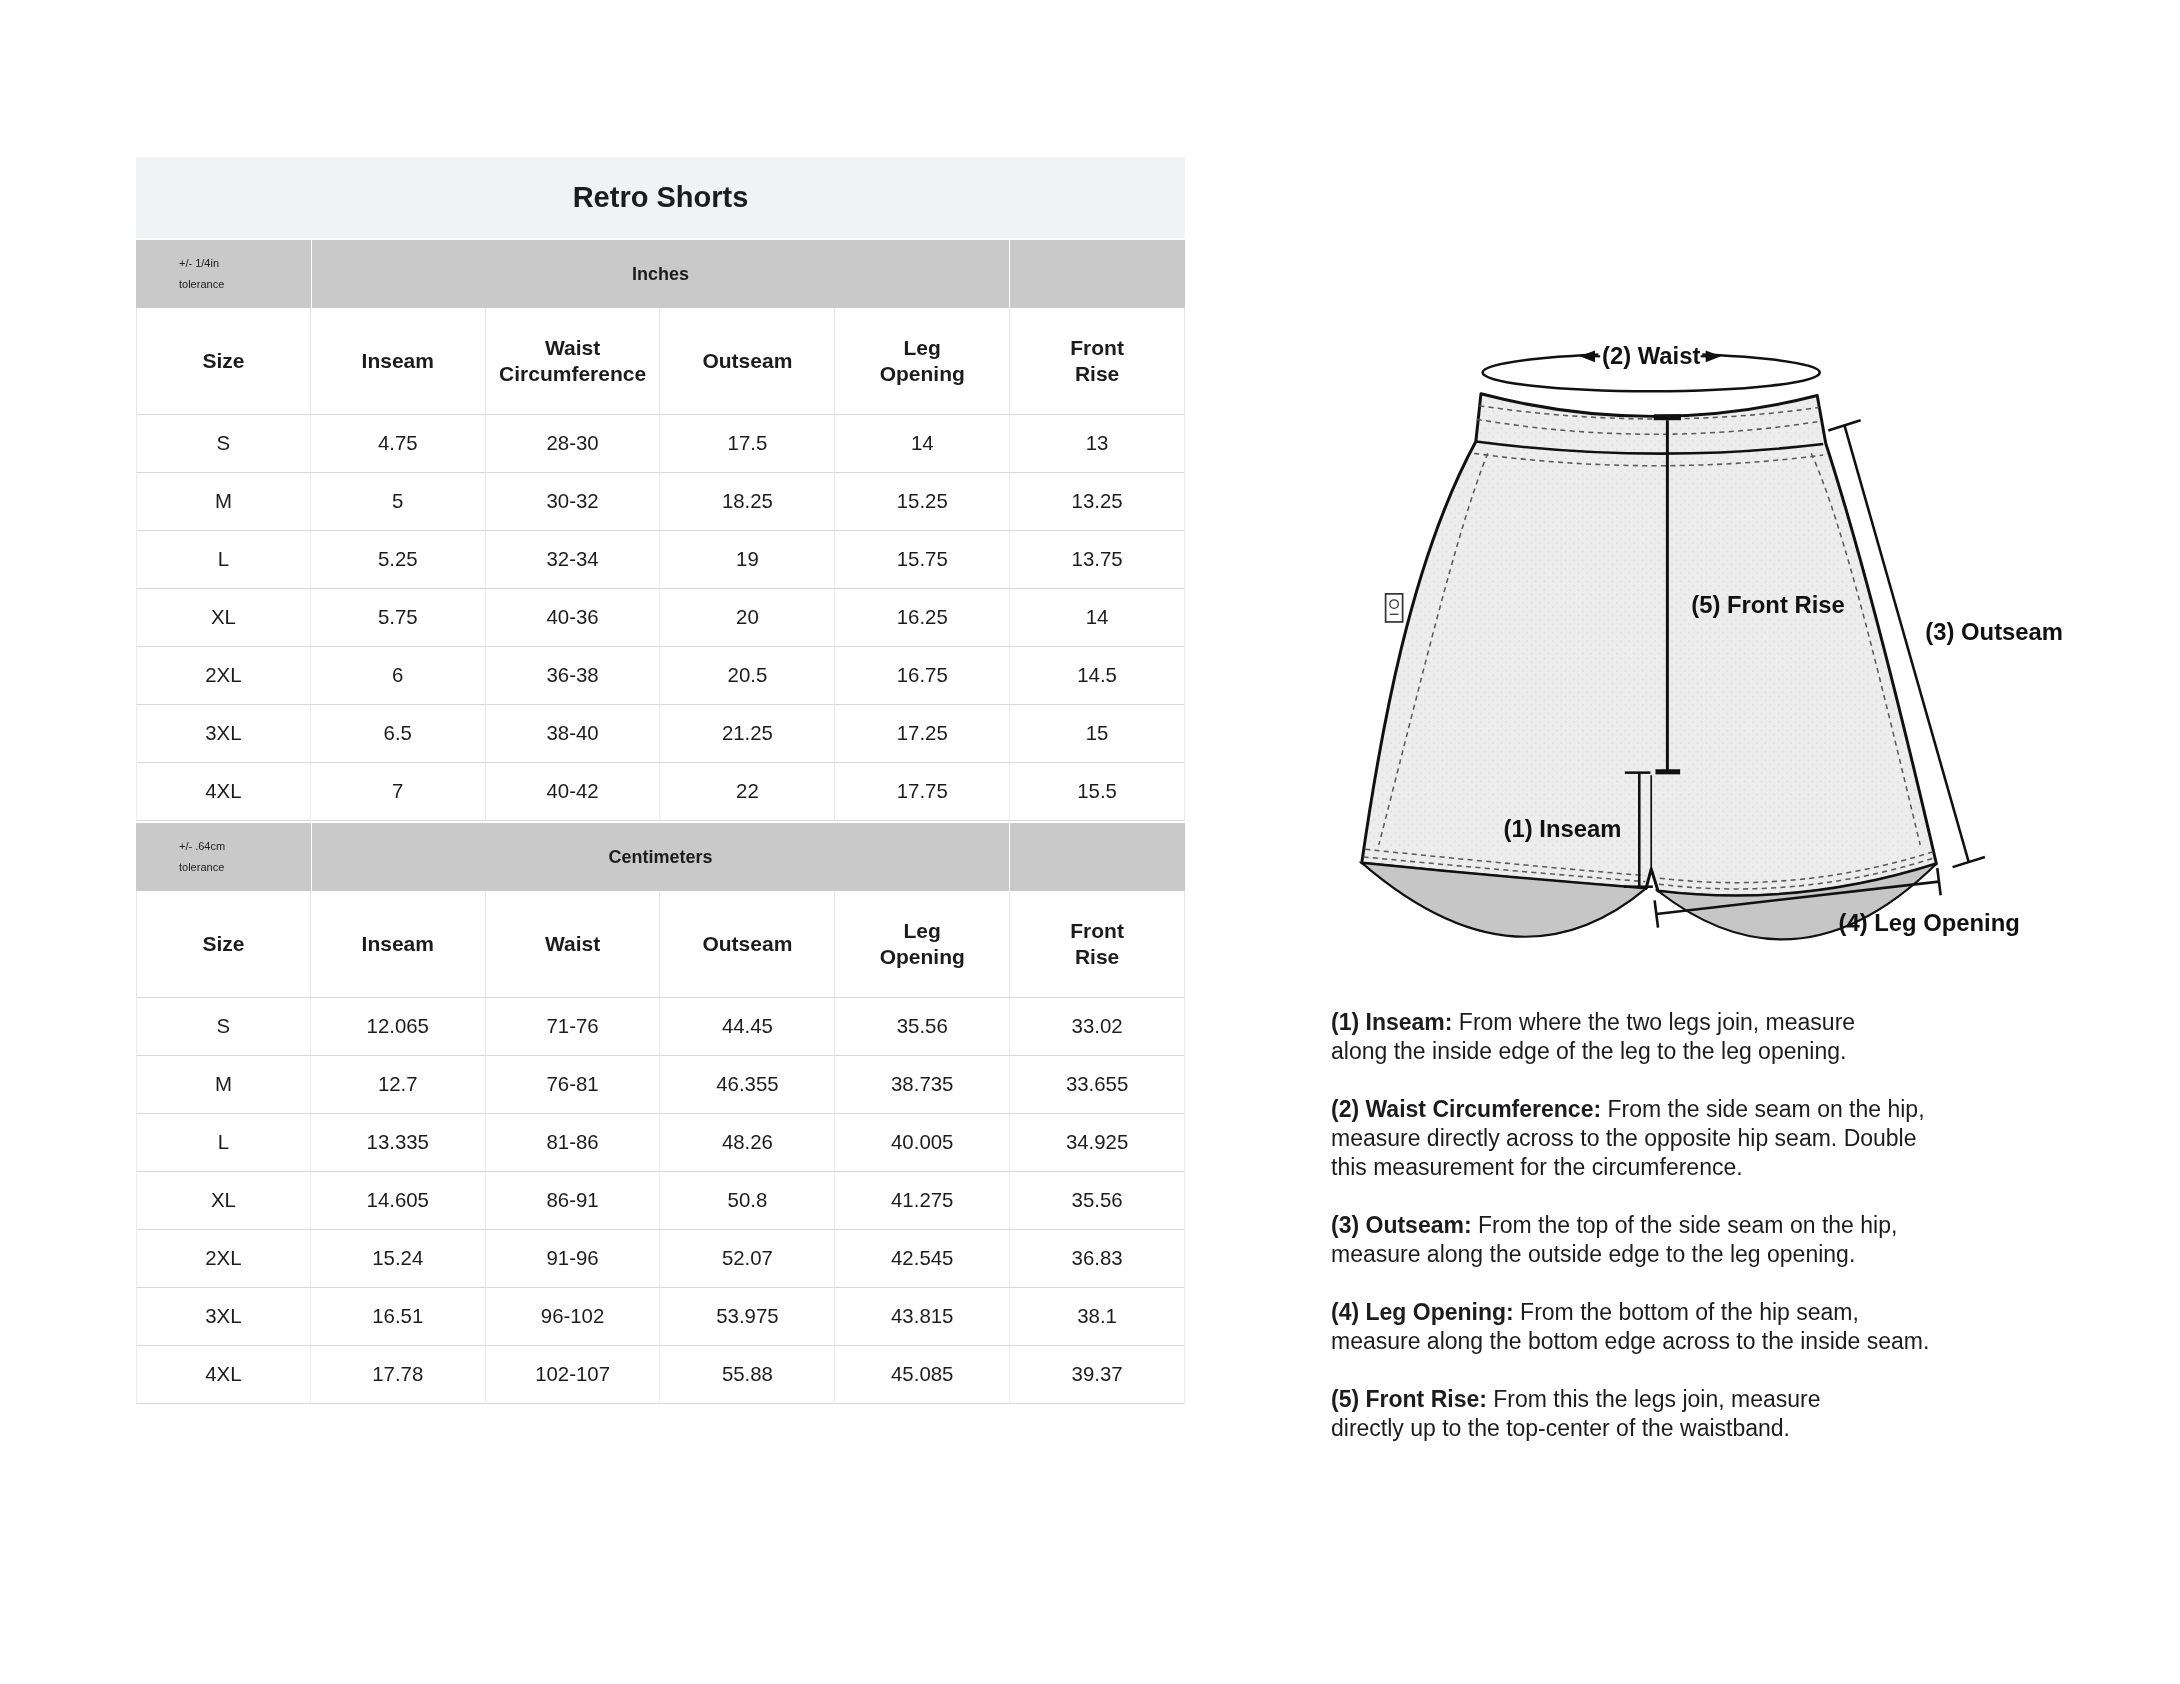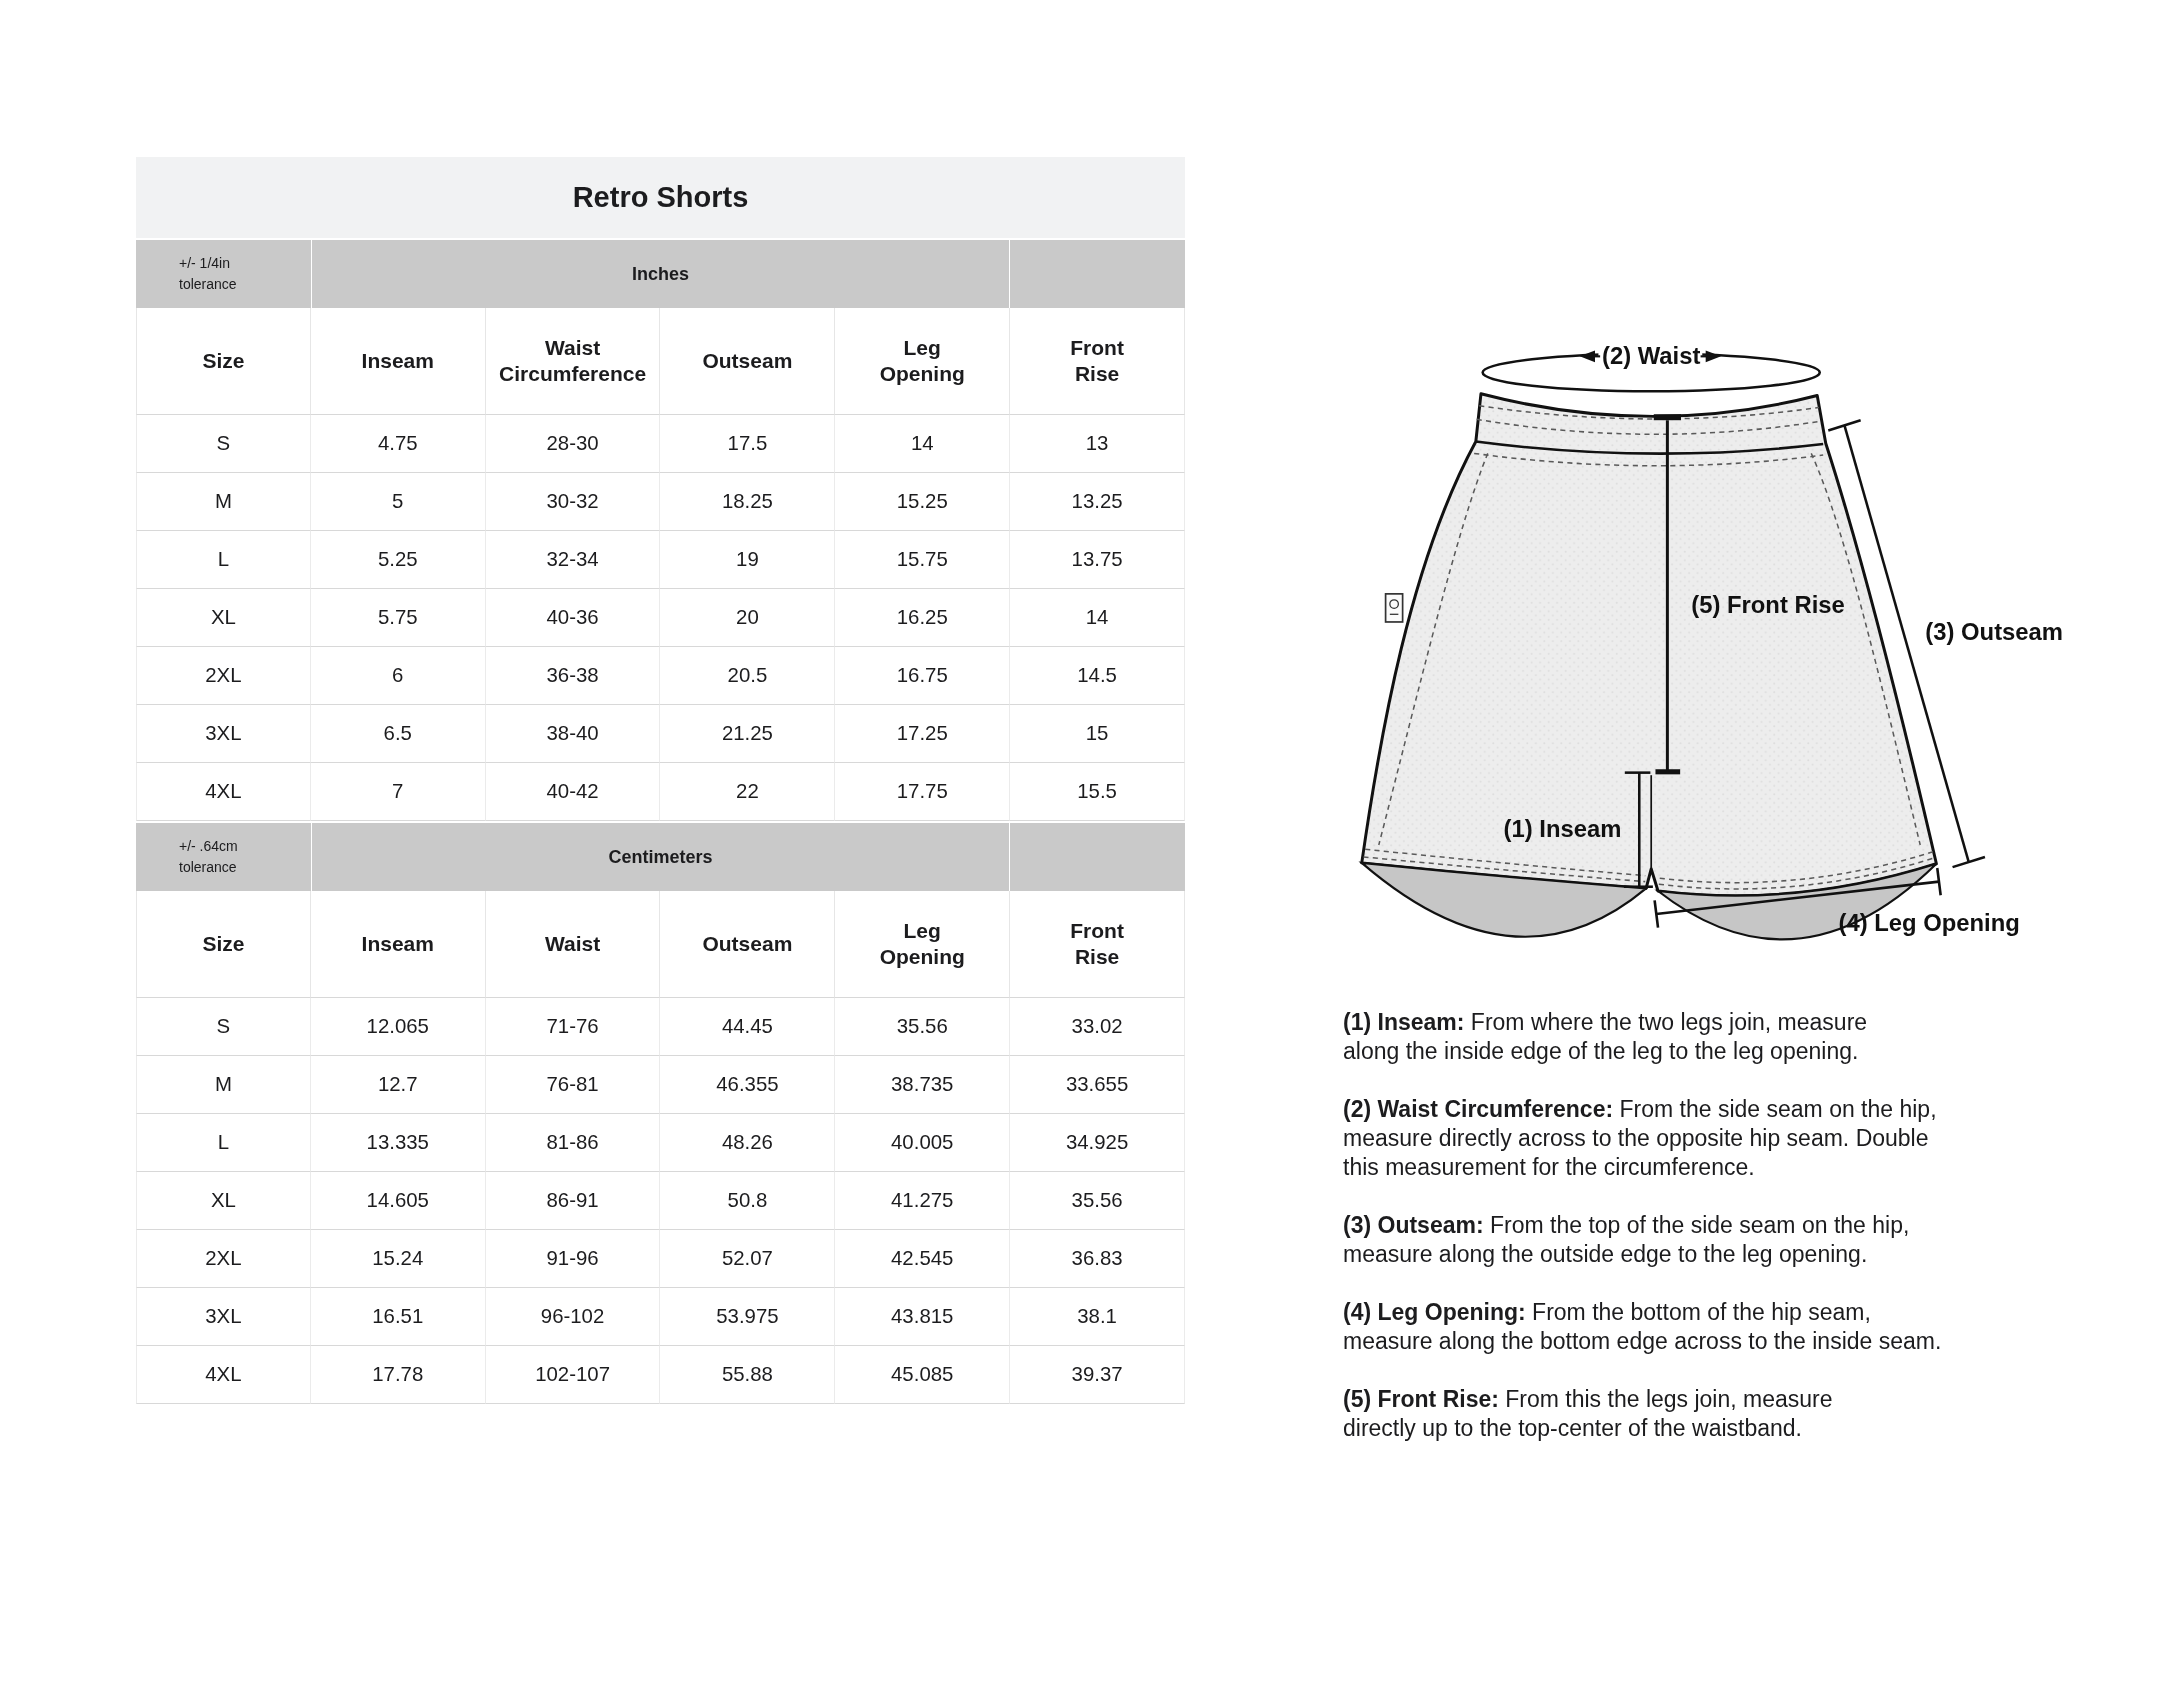--- a/index.html
+++ b/index.html
@@ -6,38 +6,38 @@
   #page{position:relative;width:2181px;height:1685px;background:#fff;overflow:hidden;
         font-family:"Liberation Sans", sans-serif;color:var(--text,#1c1c1e);}
 
   
   .chart{position:absolute;left:136px;top:145px;width:1049px;margin-top:12px;}
   .chart-title{height:81px;line-height:81px;text-align:center;font-size:29px;font-weight:bold;
                background:var(--title-band,#f1f2f3);}
   table.size-table{border-collapse:separate;border-spacing:0;table-layout:fixed;width:100%;}
   table.size-table td,table.size-table th{padding:0;}
   .band-row td{background:var(--unit-band,#c9c9c9);border-top:2.6px solid #fff;height:68px;vertical-align:middle;}
-  .tolerance-cell{font-size:14px;line-height:21px;white-space:pre-line;text-align:left;padding-left:43px !important;}
+  .tolerance-cell{font-size:11px;line-height:21px;white-space:pre-line;text-align:left;padding-left:43px !important;}
   .unit-cell{border-left:1.7px solid #fff;border-right:1.7px solid #fff;text-align:center;
              font-weight:bold;font-size:18px;}
   th.col-header{height:106px;vertical-align:middle;text-align:center;font-size:21px;font-weight:bold;
                 line-height:26.4px;white-space:pre-line;background:#fff;
                 border-right:0.9px solid #e6e6e6;border-bottom:0.9px solid var(--table-border,#d8d8d8);}
   th.col-header:first-child{border-left:0.9px solid #e6e6e6;}
   td.data-cell{height:57px;vertical-align:middle;text-align:center;font-size:20.4px;background:#fff;
                border-right:0.9px solid #ebebeb;border-bottom:0.9px solid var(--table-border,#d8d8d8);}
   td.data-cell:first-child{border-left:0.9px solid #ebebeb;}
 
   
   .diagram{position:absolute;left:1329px;top:324px;width:767px;height:647px;}
   .diagram text{font-family:"Liberation Sans", sans-serif;font-weight:bold;font-size:28px;fill:#111;}
 
   
   .instructions{position:absolute;left:1331px;top:1008px;width:707px;}
-  .instructions p{margin:0 0 29px 12px;font-size:23px;line-height:29px;}
+  .instructions p{margin:0 0 29px 0;font-size:23px;line-height:29px;}
   .instructions b{font-weight:bold;}
   .instructions span{white-space:pre-line;}
 </style>
 </head>
 <body>
 
 <div id="page">
 
   <div class="chart">
     <div class="chart-title">Retro Shorts</div>

